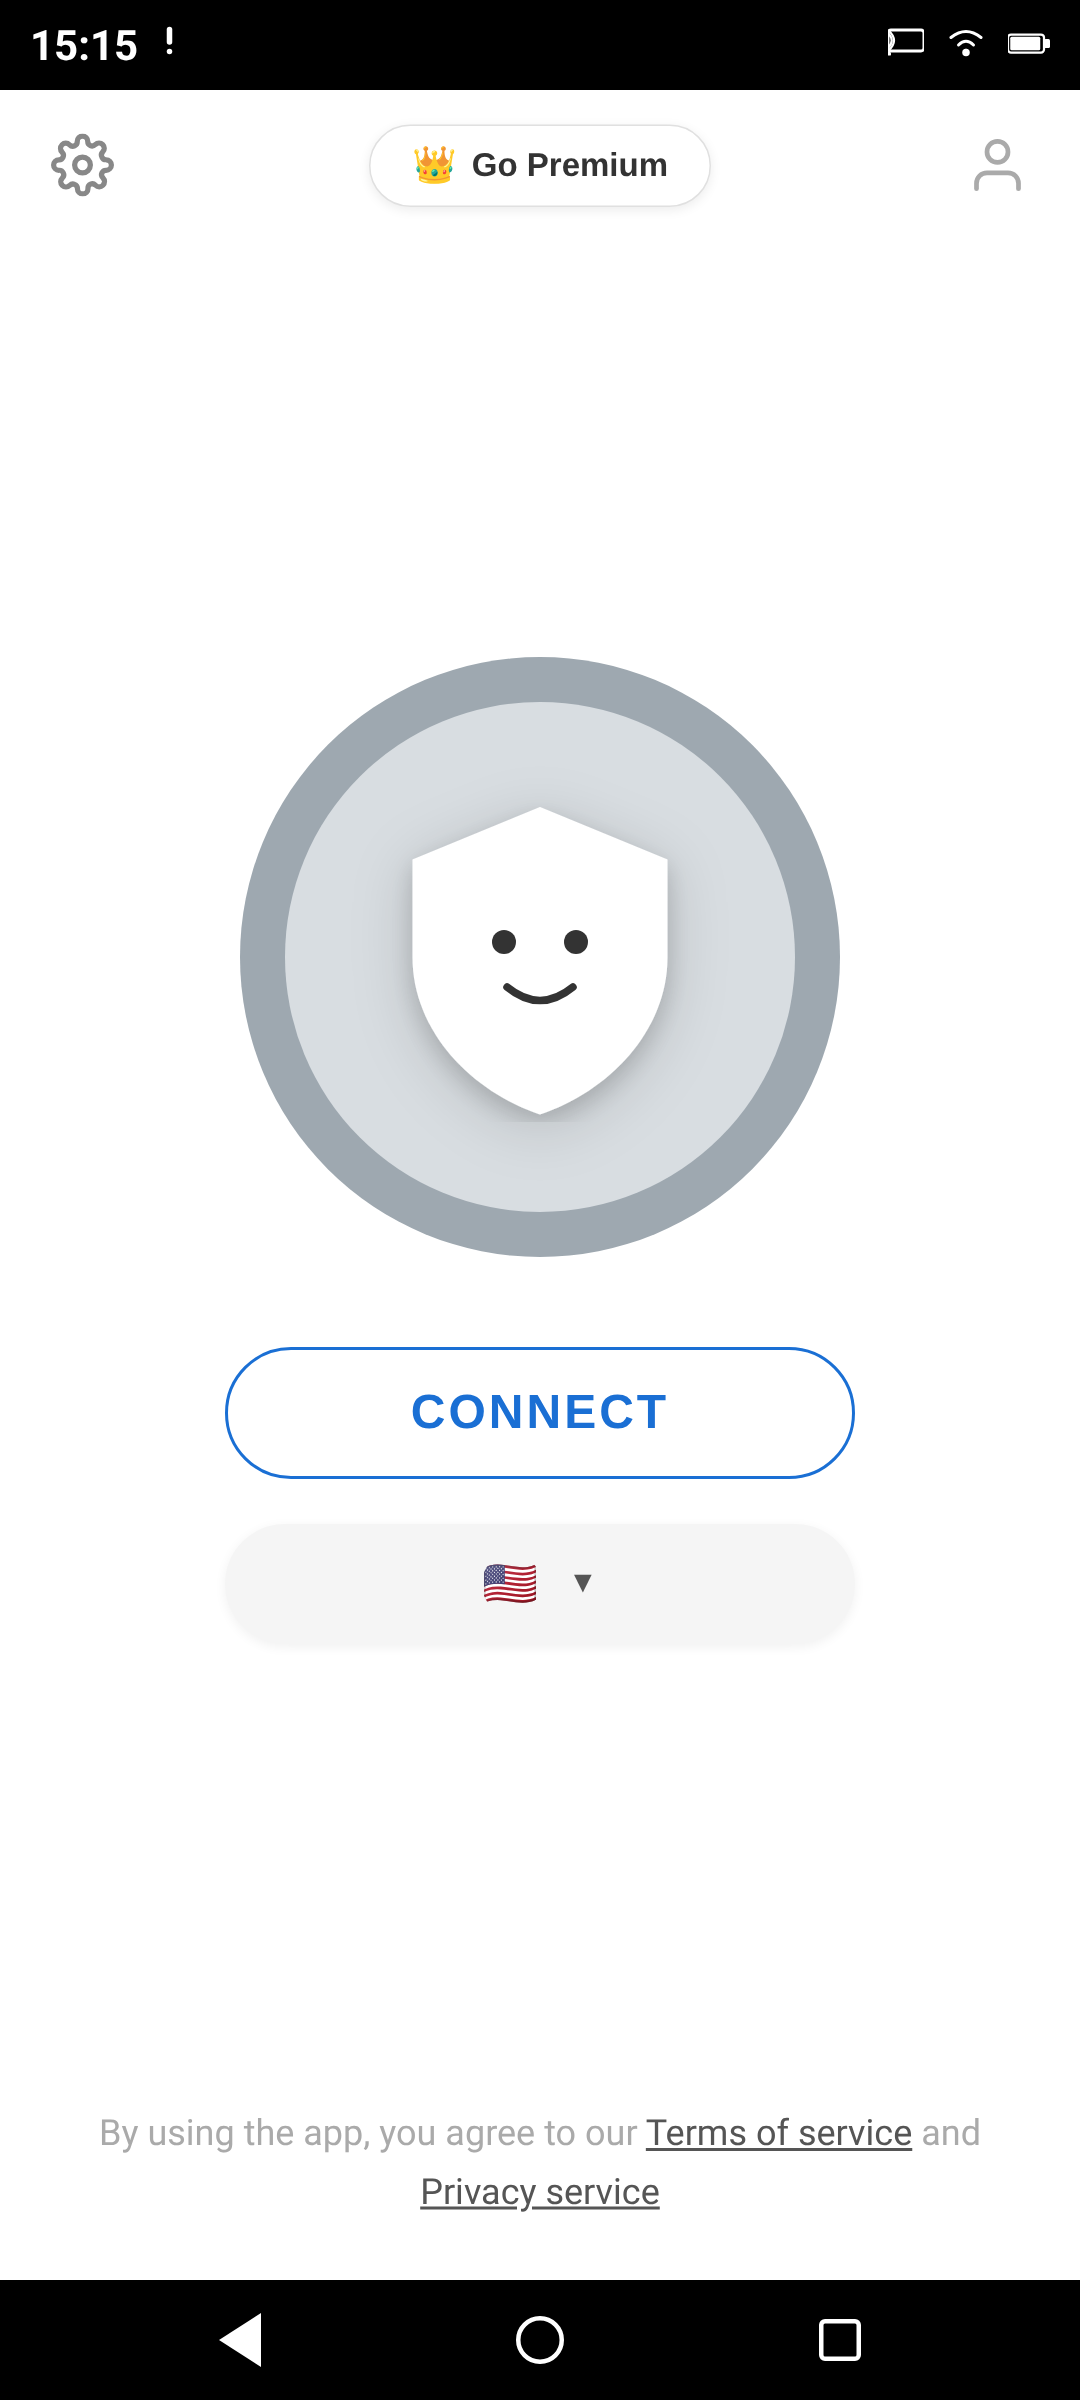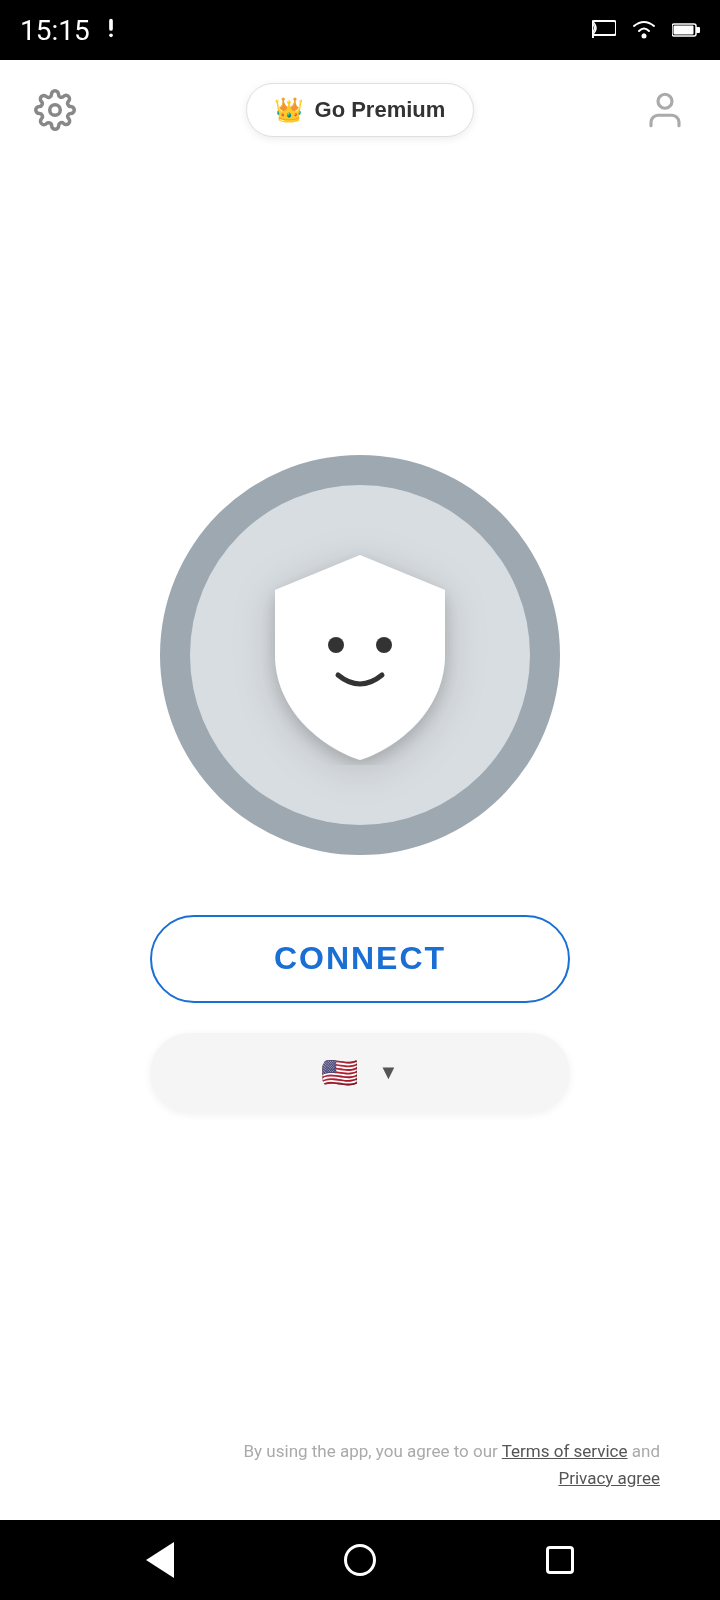--- a/index.html
+++ b/index.html
@@ -28,21 +28,21 @@
 
     .status-bar-left {
       display: flex;
       align-items: center;
       gap: 10px;
     }
 
     .status-time {
       color: #ffffff;
       font-size: 28px;
-      font-weight: 400;
+      font-weight: 700;
     }
 
     .status-alert-icon {
       color: #ffffff;
       font-size: 22px;
     }
 
     .status-bar-right {
       display: flex;
       align-items: center;
@@ -226,24 +226,24 @@
       font-size: 30px;
     }
 
     .chevron-down {
       font-size: 20px;
       color: #555;
     }
 
     
     .footer {
-      padding: 30px 60px 28px;
-      text-align: right;
+      padding: 30px 60px 40px;
+      text-align: center;
       color: #aaa;
-      font-size: 17px;
+      font-size: 24px;
       line-height: 1.6;
     }
 
     .footer a {
       color: #555;
       text-decoration: underline;
     }
 
     
     .bottom-nav {
@@ -387,21 +387,21 @@
 
   <button class="best-connection-btn">
     <span class="flag-icon">🇺🇸</span>
     <span class="chevron-down">▼</span>
   </button>
 
 </div>
 
 <div class="footer">
   <span>By using the app, you agree to our </span><a href="#">Terms of service</a><span> and </span><br>
-  <a href="#">Privacy agree</a>
+  <a href="#">Privacy service</a>
 </div>
 
 <div class="bottom-nav">
   <div class="nav-btn">
     <div class="back-triangle"></div>
   </div>
   <div class="nav-btn">
     <div class="home-circle"></div>
   </div>
   <div class="nav-btn">

